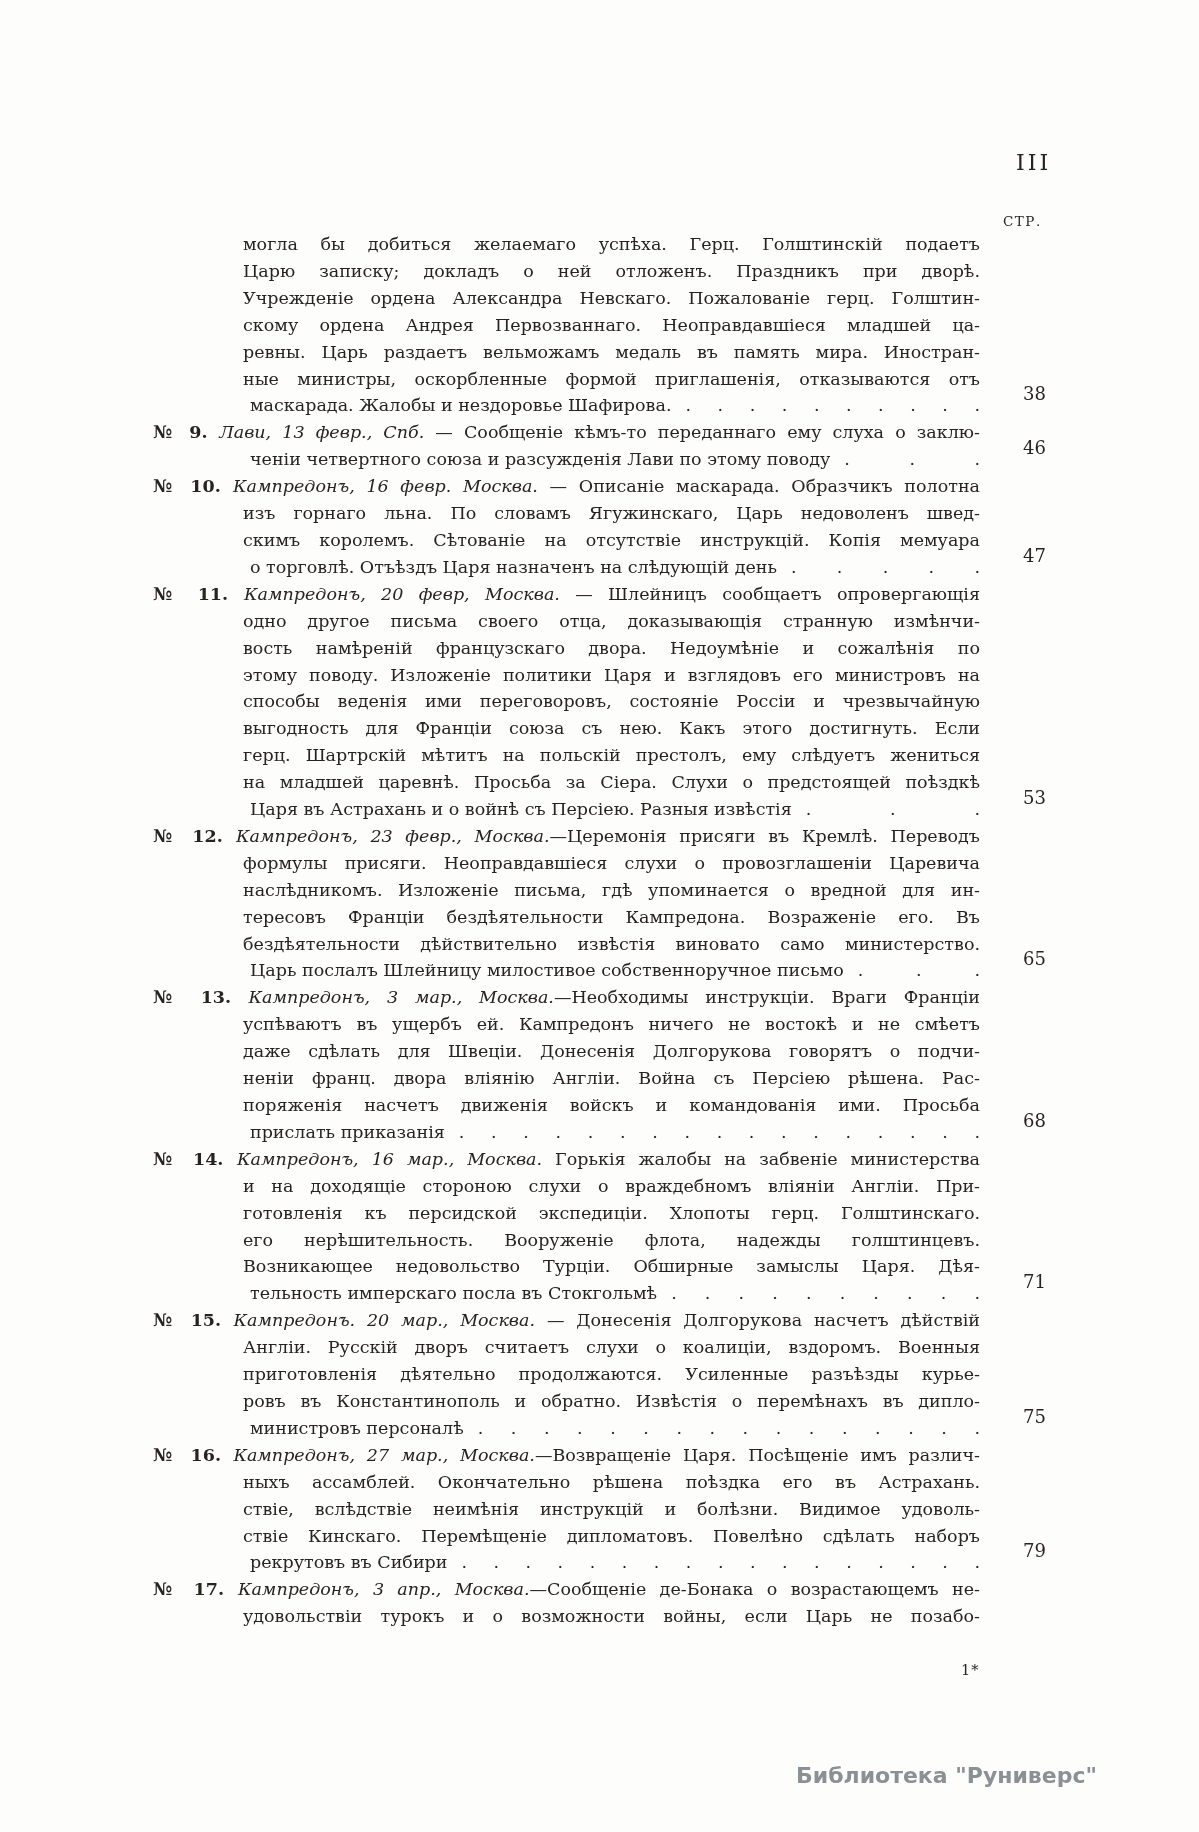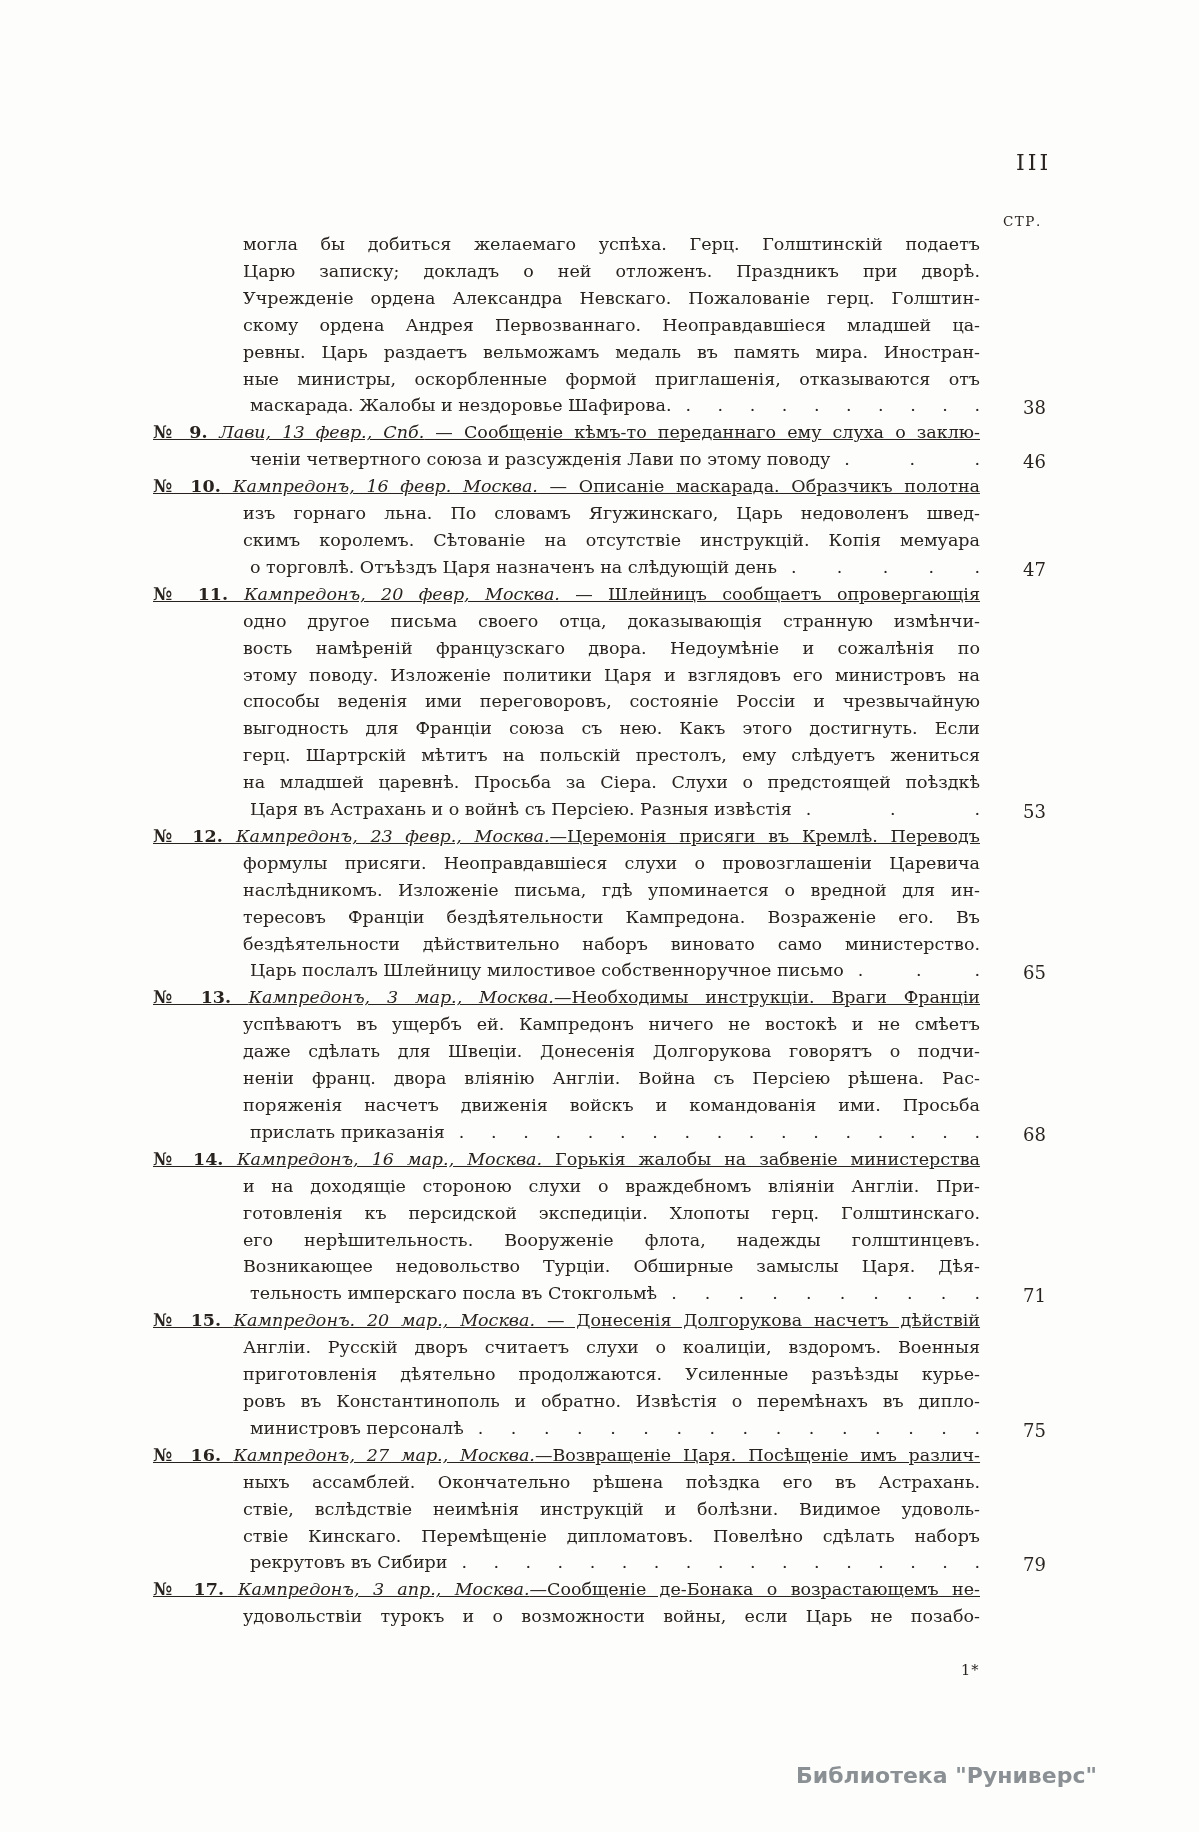--- a/index.html
+++ b/index.html
@@ -17,31 +17,31 @@
   .colhdr{
     position:absolute;left:1003px;top:213px;
     font-size:13.5px;letter-spacing:1.5px;
   }
   .toc{position:absolute;left:243px;top:231px;width:737px;}
   .entry{position:relative;}
   .line{
     font-size:17.5px;line-height:26.9px;
     text-align:justify;text-align-last:justify;
   }
-  .line.numbered{margin-left:-90px;width:calc(100% + 90px);text-decoration:underline;}
+  .line.numbered{margin-left:-90px;width:calc(100% + 90px);}
   .num{font-weight:700;}
   .head{font-style:italic;}
   .line.leader{display:flex;text-align:left;text-align-last:auto;margin-left:7px;}
   .ltext{white-space:nowrap;flex:0 0 auto;}
   .dots{
     flex:1 1 auto;margin-left:14px;overflow:hidden;
     text-align:justify;text-align-last:justify;
   }
   .pagenum{
-    position:absolute;right:-66px;bottom:1px;
+    position:absolute;right:-66px;bottom:15px;
     font-size:18px;
     margin-top:13px;
   }
   .sig{
     position:absolute;left:961px;top:1662px;
     font-size:14.5px;letter-spacing:1px;
   }
   .watermark{
     position:absolute;left:796px;top:1763px;
     font-family:"DejaVu Sans", sans-serif;
@@ -99,21 +99,21 @@
           <span class="ltext">Царя въ Астрахань и о войнѣ съ Персіею. Разныя извѣстія</span>
           <span class="dots">. . .</span>
         </div>
         <div class="pagenum">53</div>
       </div>
       <div class="entry">
         <div class="line numbered"><span class="num">№ 12. </span><span class="head">Кампредонъ, 23 февр., Москва.</span>—Церемонія присяги въ Кремлѣ. Переводъ</div>
         <div class="line">формулы присяги. Неоправдавшіеся слухи о провозглашеніи Царевича</div>
         <div class="line">наслѣдникомъ. Изложеніе письма, гдѣ упоминается о вредной для ин-</div>
         <div class="line">тересовъ Франціи бездѣятельности Кампредона. Возраженіе его. Въ</div>
-        <div class="line">бездѣятельности дѣйствительно наборъ виновато само министерство.</div>
+        <div class="line">бездѣятельности дѣйствительно извѣстія виновато само министерство.</div>
         <div class="line leader">
           <span class="ltext">Царь послалъ Шлейницу милостивое собственноручное письмо</span>
           <span class="dots">. . .</span>
         </div>
         <div class="pagenum">65</div>
       </div>
       <div class="entry">
         <div class="line numbered"><span class="num">№ 13. </span><span class="head">Кампредонъ, 3 мар., Москва.</span>—Необходимы инструкціи. Враги Франціи</div>
         <div class="line">успѣваютъ въ ущербъ ей. Кампредонъ ничего не востокѣ и не смѣетъ</div>
         <div class="line">даже сдѣлать для Швеціи. Донесенія Долгорукова говорятъ о подчи-</div>

